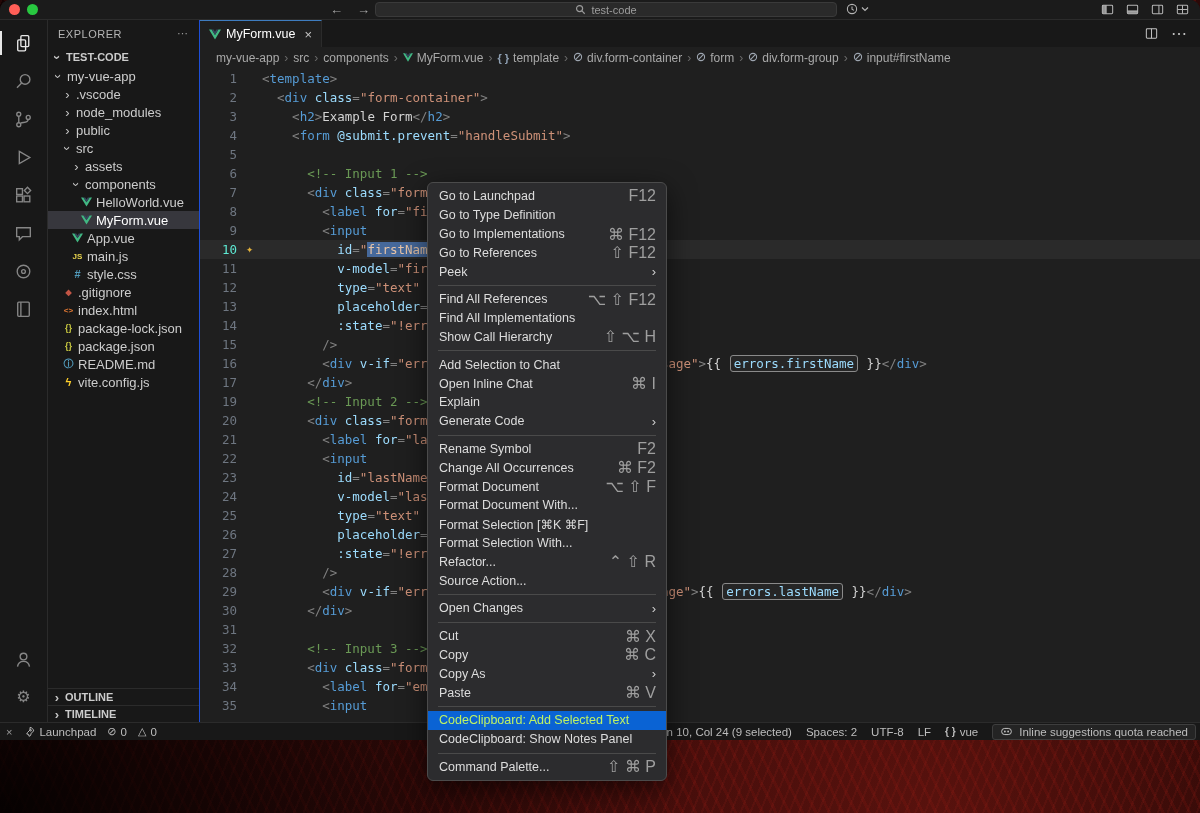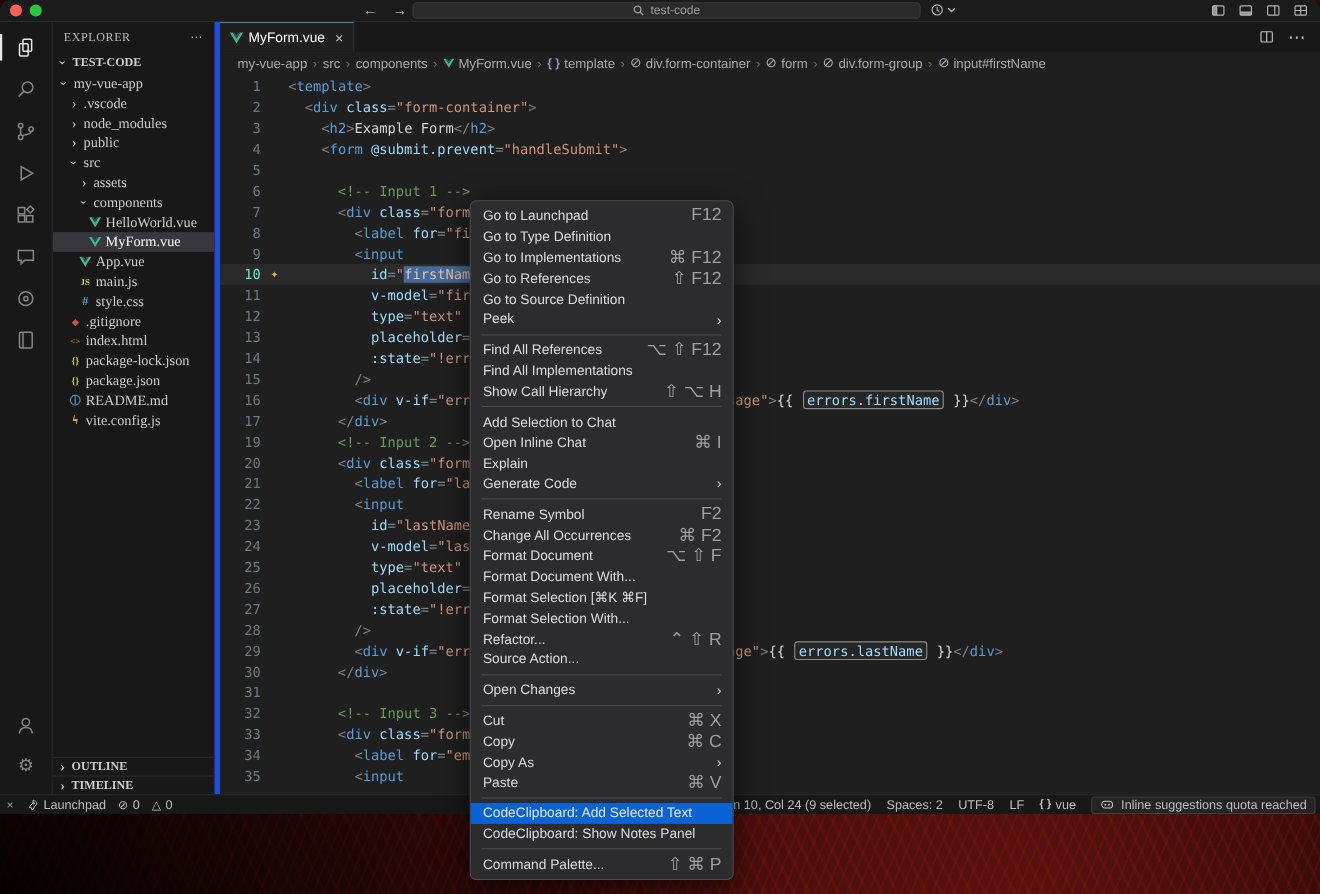--- a/index.html
+++ b/index.html
@@ -38,22 +38,22 @@
   .activitybar { width: 48px; flex: none; background: #181818; border-right: 1px solid #2b2b2b;
     display: flex; flex-direction: column; align-items: center; padding: 4px 0 6px; }
   .ab-icon { width: 48px; height: 38px; display: flex; align-items: center; justify-content: center;
     color: #868686; position: relative; cursor: pointer; }
   .ab-icon.active { color: #e7e7e7; }
   .ab-icon.active::before { content: ""; position: absolute; left: 0; top: 7px; bottom: 7px; width: 2px; background: #e7e7e7; }
   .ab-bottom { margin-top: auto; }
   .gear-glyph { font-size: 16px; line-height: 1; }
 
   
-  .sidebar { width: 152px; flex: none; background: #181818; border-right: 5px solid #1d4ed8;
-    display: flex; flex-direction: column; color: #cccccc; font-family: Liberation Serif, serif; }
+  .sidebar { width: 152px; flex: none; background: #181818; border-right: 1px solid #1d4ed8;
+    display: flex; flex-direction: column; color: #cccccc; }
   .sb-header { height: 27px; flex: none; display: flex; align-items: center; padding: 0 10px;
     font-size: 11px; letter-spacing: .5px; color: #b5b5b5; }
   .sb-more { margin-left: auto; color: #9a9a9a; letter-spacing: 1px; cursor: pointer; }
   .section-header { height: 20px; flex: none; display: flex; align-items: center; gap: 2px;
     font-size: 11px; font-weight: 700; color: #cccccc; padding: 0 3px; cursor: pointer; }
   .tree { flex: 1; overflow: hidden; font-size: 13px; }
   .tree-row { display: flex; align-items: center; height: 18px; white-space: nowrap; cursor: pointer; }
   .tree-row.selected { background: #37373d; color: #ffffff; }
   .chev { width: 13px; flex: none; font-size: 13px; color: #c5c5c5; display: inline-flex; justify-content: center; }
   .chev.open { transform: rotate(90deg); }
@@ -100,21 +100,21 @@
   .quota { background: #242424; border: 1px solid #3e3e3e; border-radius: 3px; height: 16px; padding: 0 7px; gap: 6px; }
 
   
   .context-menu { position: absolute; left: 427px; top: 182px; width: 240px; z-index: 100;
     background: #2c2c2e; border: 1px solid #4b4b4b; border-radius: 6px;
     box-shadow: 0 8px 28px rgba(0,0,0,.6); padding: 4px 0; font-size: 12.5px; color: #dddddd; }
   .menu-item { display: flex; align-items: center; height: 18.8px; padding: 0 10px 0 11px; cursor: pointer; }
   .menu-item .lbl { flex: 1; white-space: nowrap; overflow: hidden; }
   .menu-item .sc { color: #9f9f9f; margin-left: 14px; font-size: 16px; white-space: nowrap; }
   .menu-item .sub { color: #cfcfcf; margin-left: 14px; font-size: 13px; }
-  .menu-item.hl { background: #0a63d4; color: #e5e5e5; }
+  .menu-item.hl { background: #0a63d4; color: #bef264; }
   .menu-sep { height: 1px; background: #4a4a4a; margin: 4px 10px; }
 
   svg.icn { display: block; }
 </style>
 </head>
 <body>
 
 <div class="screen">
 
   <div class="window">
@@ -577,23 +577,20 @@
       </div>
       <div class="menu-item">
         <span class="lbl">Go to Implementations</span>
         <span class="sc">⌘ F12</span>
       </div>
       <div class="menu-item">
         <span class="lbl">Go to References</span>
         <span class="sc">⇧ F12</span>
       </div>
       <div class="menu-item">
-        <span class="lbl">Go to Source Definition</span>
-      </div>
-      <div class="menu-item">
         <span class="lbl">Peek</span>
         <span class="sub">›</span>
       </div>
       <div class="menu-sep"></div>
       <div class="menu-item">
         <span class="lbl">Find All References</span>
         <span class="sc">⌥ ⇧ F12</span>
       </div>
       <div class="menu-item">
         <span class="lbl">Find All Implementations</span>

